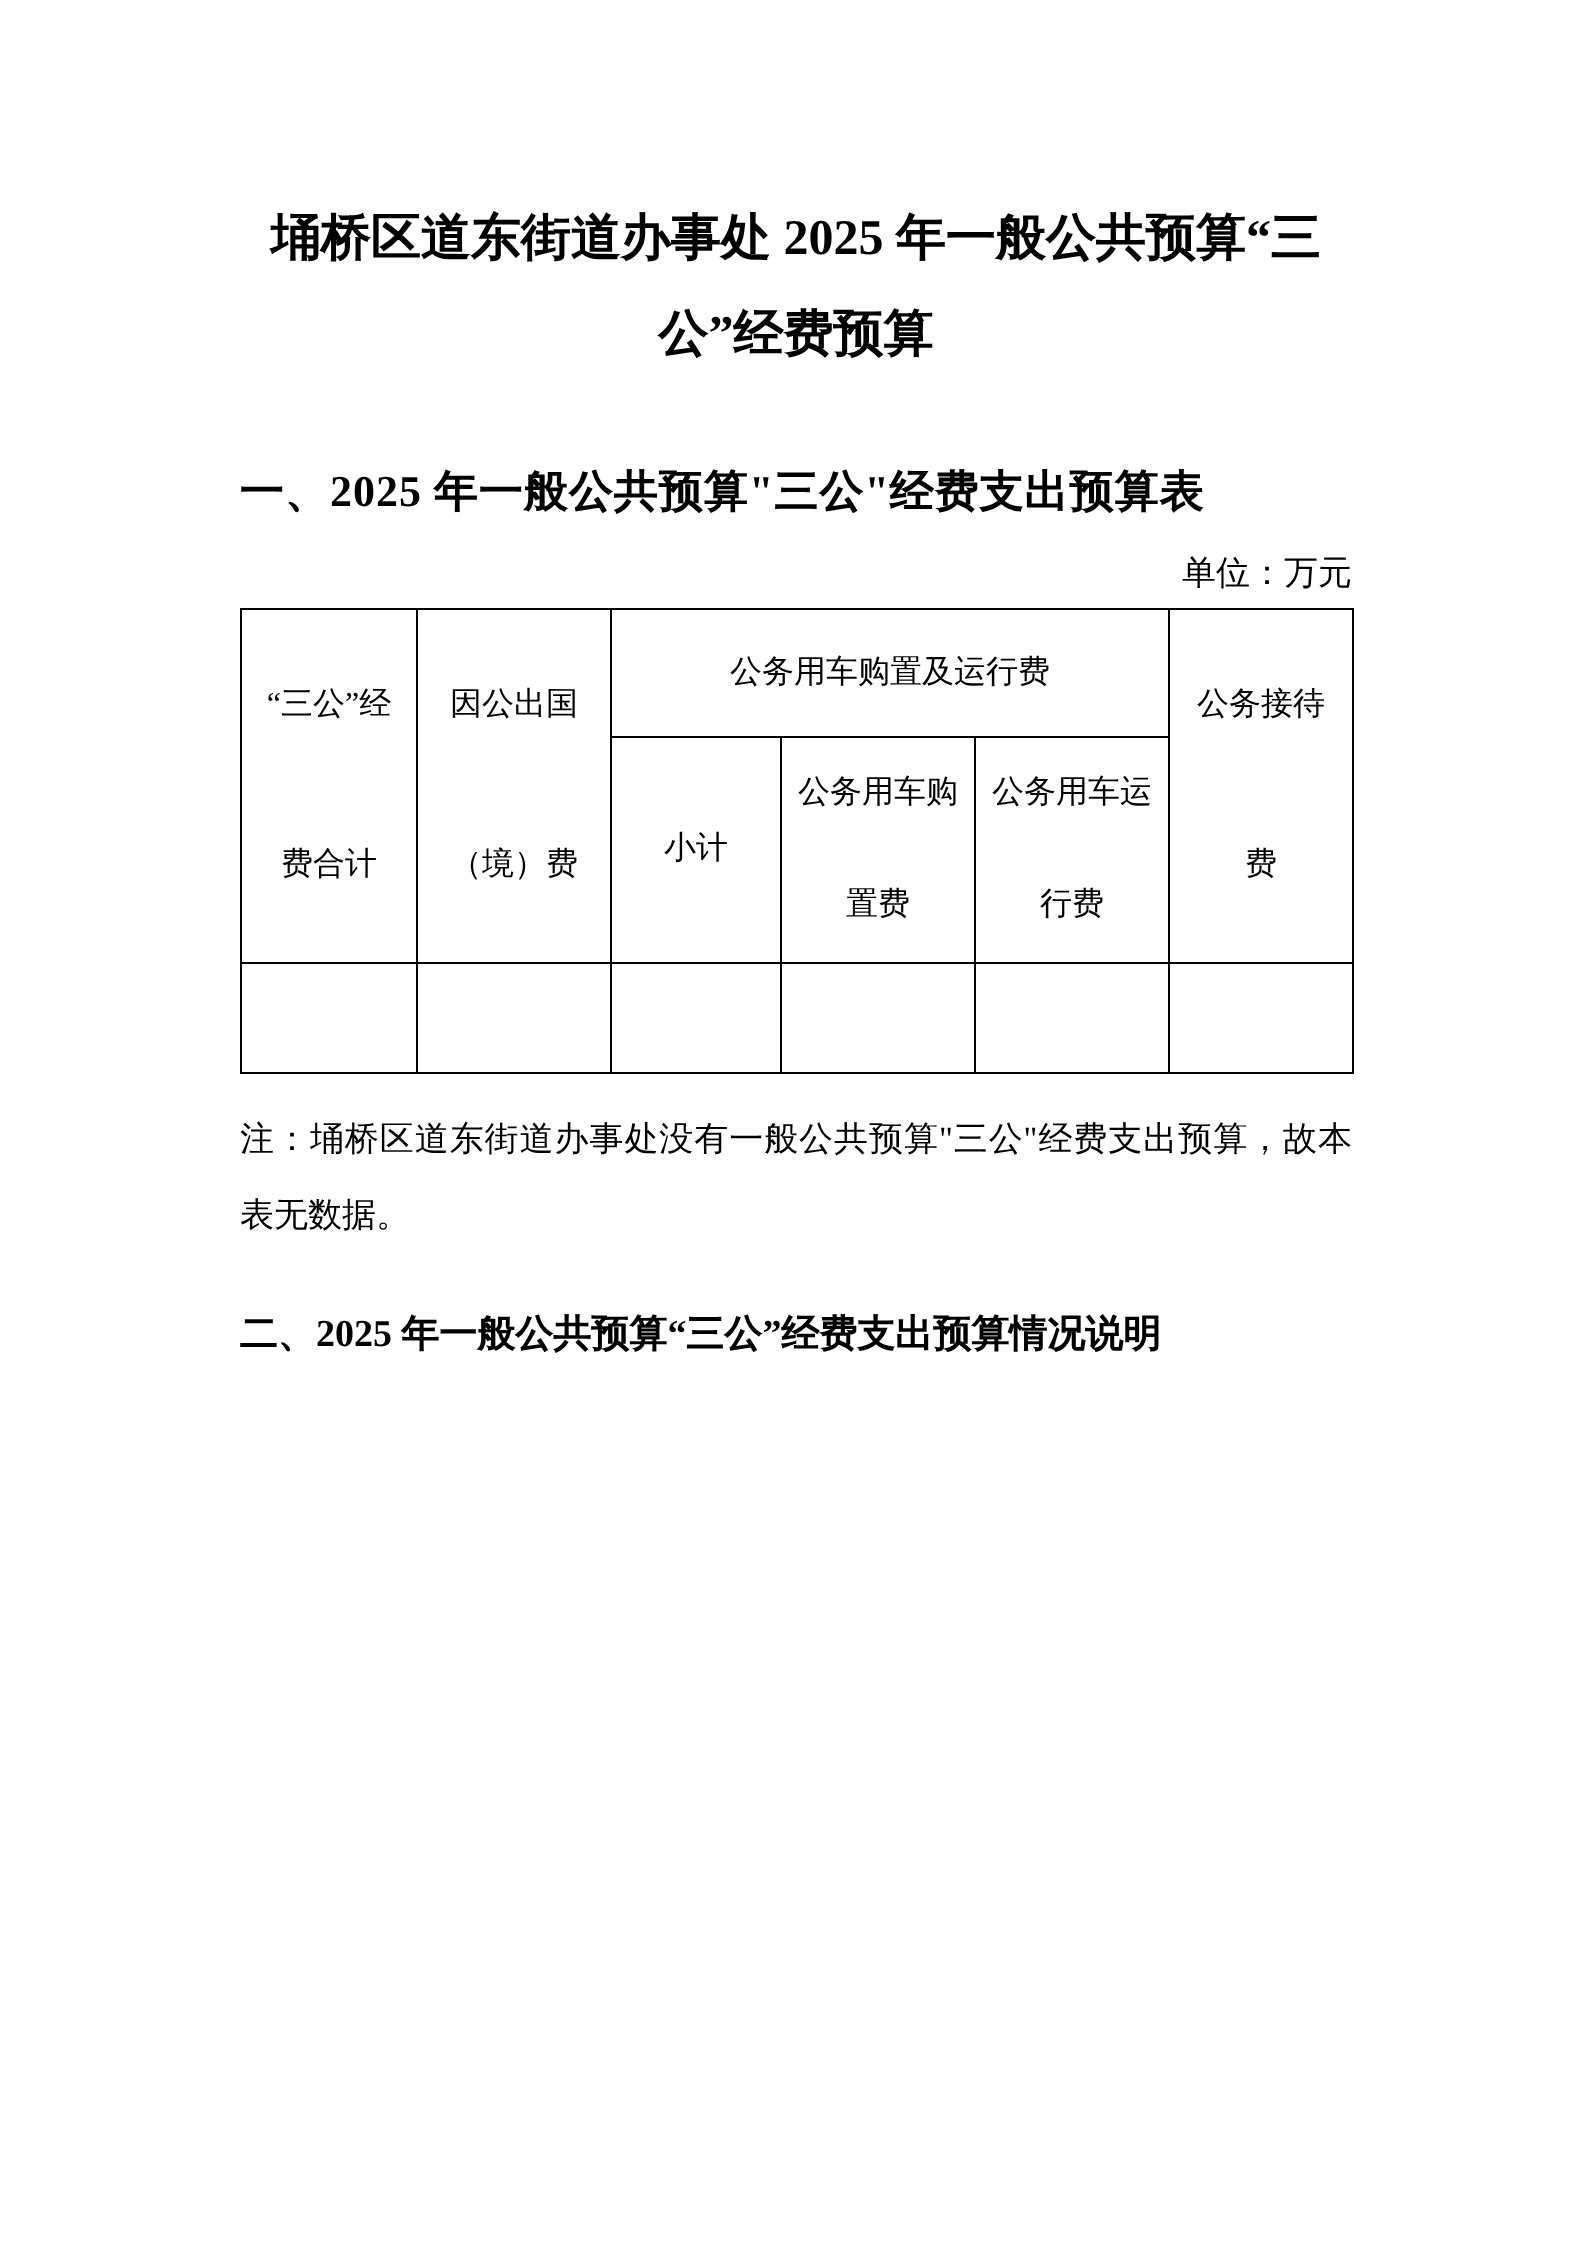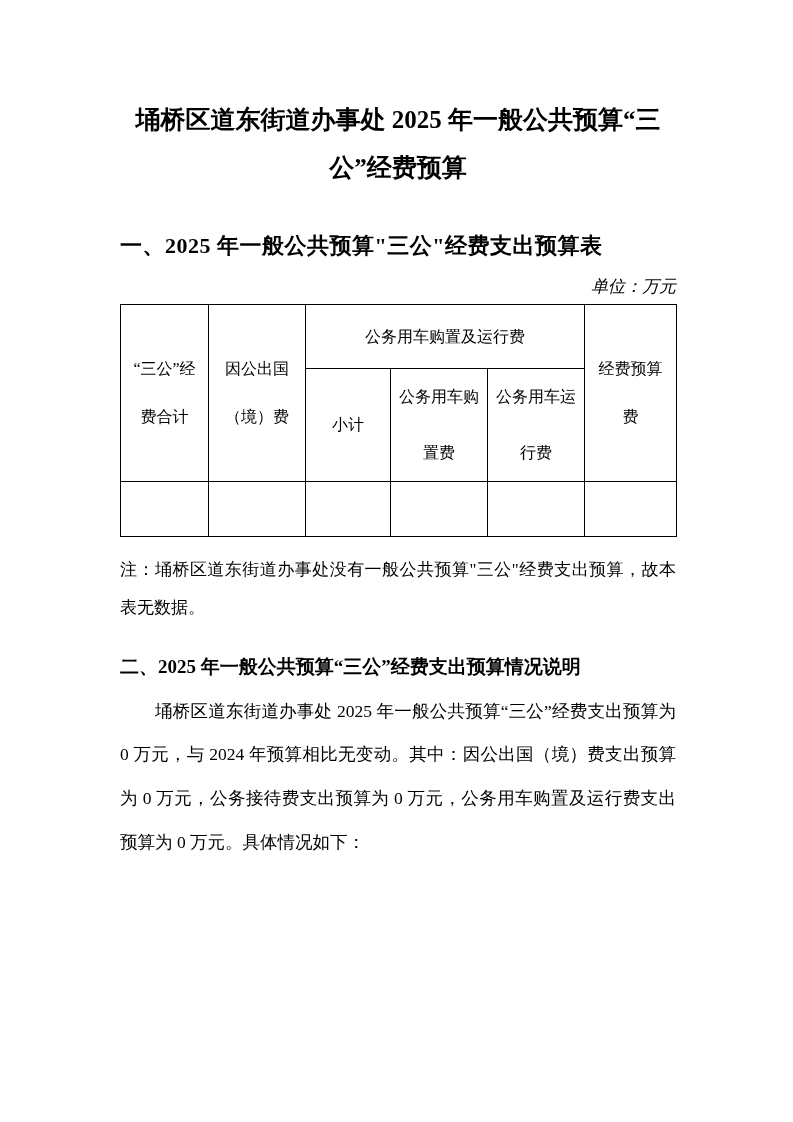--- a/index.html
+++ b/index.html
@@ -26,41 +26,40 @@
   .section1-heading {
     font-size: 22px;
     font-weight: bold;
     margin-top: 40px;
     letter-spacing: 0.5px;
   }
   .unit-label {
     font-size: 17px;
     text-align: right;
     margin-top: 14px;
-    font-style: italic;
   }
 
   .budget-table {
     width: 100%;
     border-collapse: collapse;
     table-layout: fixed;
     margin-top: 6px;
   }
   .budget-table td {
     border: 1px solid #000000;
     text-align: center;
     vertical-align: middle;
     font-size: 16px;
     white-space: pre-line;
     padding: 0 2px;
   }
   tr.header-row-1 { height: 64px; }
   tr.header-row-2 { height: 101px; }
   tr.data-row     { height: 55px; }
-  td.tall-cell    { line-height: 48px; }
+  td.tall-cell    { line-height: 80px; }
   tr.header-row-2 td { line-height: 56px; }
   td.group-cell   { line-height: 1.6; margin-top: 24px; }
 
   .note {
     font-size: 17px;
     line-height: 2.25;
     margin-top: 14px;
     text-align: justify;
   }
   .section2-heading {
@@ -99,21 +98,21 @@
         <col style="width:97px">
         <col style="width:92px">
       </colgroup>
       <tbody>
         <tr class="header-row-1">
           <td rowspan="2" class="tall-cell">“三公”经
 费合计</td>
           <td rowspan="2" class="tall-cell">因公出国
 （境）费</td>
           <td colspan="3" class="group-cell">公务用车购置及运行费</td>
-          <td rowspan="2" class="tall-cell">经费预算
+          <td rowspan="2" class="tall-cell">公务接待
 费</td>
         </tr>
         <tr class="header-row-2">
           <td>小计</td>
           <td>公务用车购
 置费</td>
           <td>公务用车运
 行费</td>
         </tr>
         <tr class="data-row">
@@ -124,16 +123,15 @@
           <td></td>
           <td></td>
         </tr>
       </tbody>
     </table>
 
     <p class="note">注：埇桥区道东街道办事处没有一般公共预算"三公"经费支出预算，故本表无数据。</p>
 
     <h3 class="section2-heading">二、2025 年一般公共预算“三公”经费支出预算情况说明</h3>
 
-    <p class="body-para">埇桥区道东街道办事处 2025 年一般公共预算“三公”经费支出预算为 0 万元，与 2024 年预算相比无变动。其中：因公出国（境）费支出预算为 0 万元，公务接待费支出预算为 0 万元，公务用车购置及运行费支出预算为 0 万元。具体情况如下：</p>
 
   </div>
 </div>
 
 </body></html>

